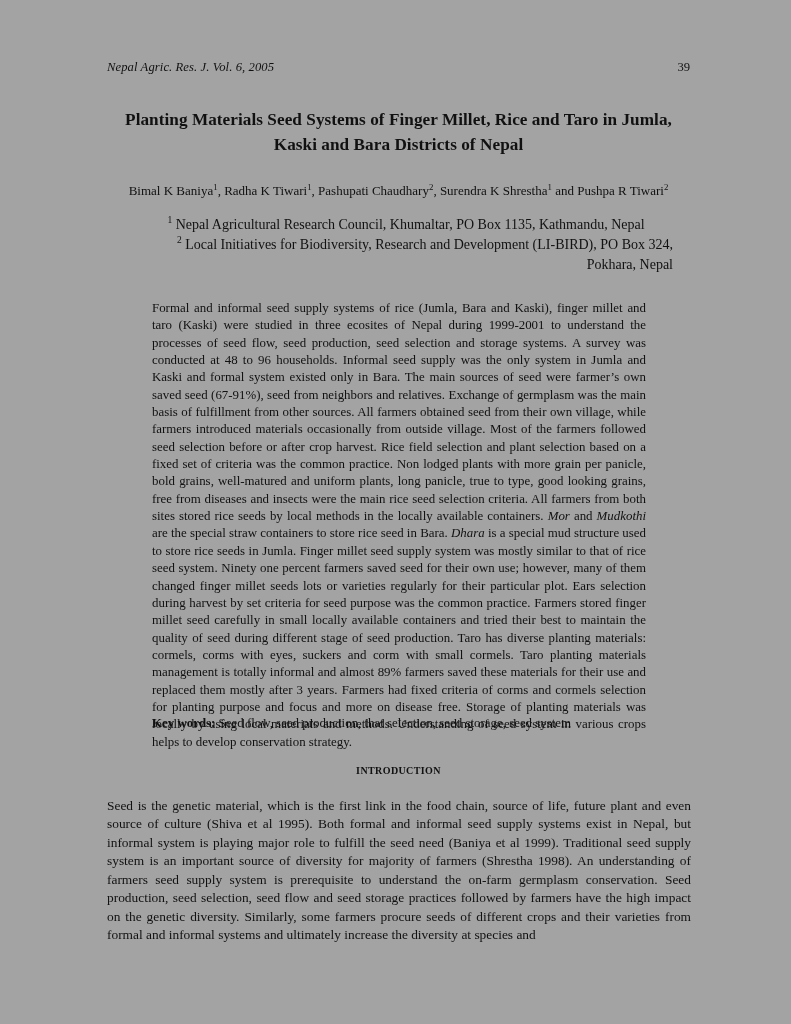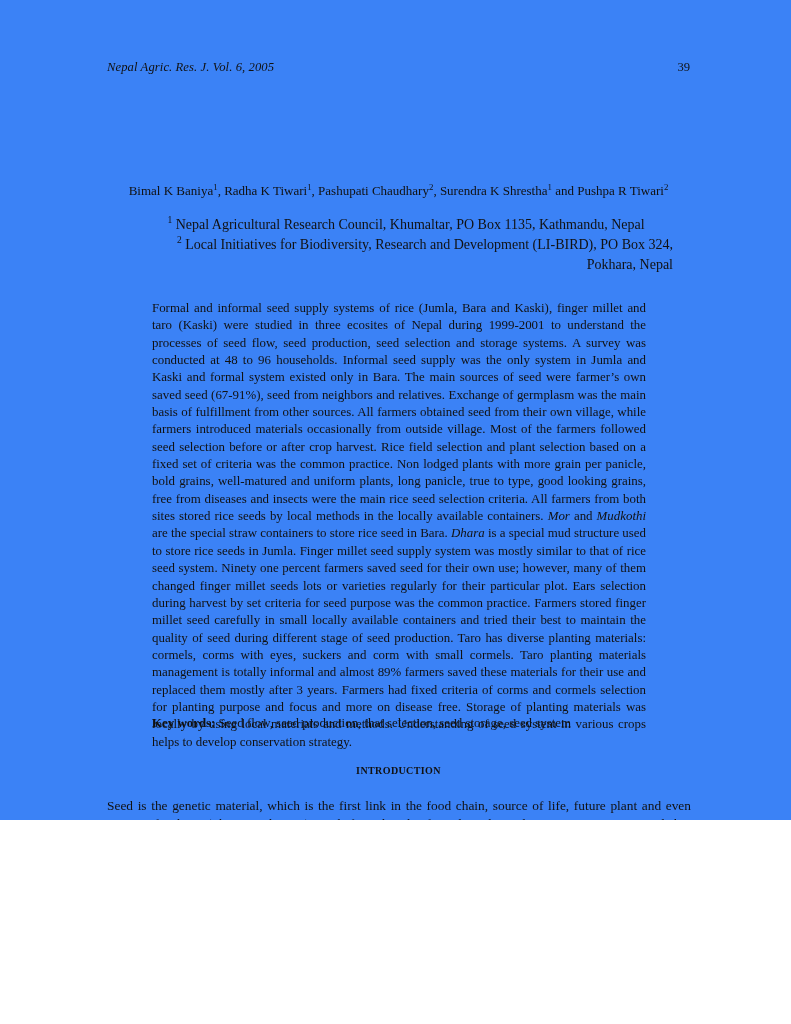--- a/index.html
+++ b/index.html
@@ -7,22 +7,22 @@
     padding: 0;
     background: #ffffff;
   }
   body {
     font-family: "Liberation Serif", "DejaVu Serif", serif;
     color: #111111;
   }
   .page {
     position: relative;
     width: 791px;
-    height: 820px;
-    background: #3b82f6;
+    height: 1024px;
+    background: #a3a3a3;
     overflow: hidden;
     box-sizing: border-box;
   }
 
   
   .running-head {
     position: absolute;
     top: 60px;
     left: 107px;
     right: 101px;
@@ -145,20 +145,23 @@
 </head>
 <body>
 
 <div class="page">
 
   <div class="running-head">
     <span class="journal-ref">Nepal Agric. Res. J. Vol. 6, 2005</span>
     <span class="folio">39</span>
   </div>
 
+  <div class="title-block">
+    <h1 class="doc-title">Planting Materials Seed Systems of Finger Millet, Rice and Taro in Jumla, Kaski and Bara Districts of Nepal</h1>
+  </div>
 
   <div class="authors"><span>Bimal K Baniya</span><sup>1</sup><span>, </span><span>Radha K Tiwari</span><sup>1</sup><span>, </span><span>Pashupati Chaudhary</span><sup>2</sup><span>, </span><span>Surendra K Shrestha</span><sup>1</sup><span> and </span><span>Pushpa R Tiwari</span><sup>2</sup></div>
 
   <div class="affiliations">
       <div class="affil-line first"><sup>1</sup><span> Nepal Agricultural Research Council, Khumaltar, PO Box 1135, Kathmandu, Nepal</span></div>
       <div class="affil-line"><sup>2</sup><span> Local Initiatives for Biodiversity, Research and Development (LI-BIRD), PO Box 324, Pokhara, Nepal</span></div>
     </div>
 
 
   <div class="abstract-body"><span>Formal and informal seed supply systems of rice (Jumla, Bara and Kaski), finger millet and taro (Kaski) were studied in three ecosites of Nepal during 1999-2001 to understand the processes of seed flow, seed production, seed selection and storage systems. A survey was conducted at 48 to 96 households. Informal seed supply was the only system in Jumla and Kaski and formal system existed only in Bara. The main sources of seed were farmer’s own saved seed (67-91%), seed from neighbors and relatives. Exchange of germplasm was the main basis of fulfillment from other sources. All farmers obtained seed from their own village, while farmers introduced materials occasionally from outside village. Most of the farmers followed seed selection before or after crop harvest. Rice field selection and plant selection based on a fixed set of criteria was the common practice. Non lodged plants with more grain per panicle, bold grains, well-matured and uniform plants, long panicle, true to type, good looking grains, free from diseases and insects were the main rice seed selection criteria. All farmers from both sites stored rice seeds by local methods in the locally available containers. </span><i>Mor</i><span> and </span><i>Mudkothi</i><span> are the special straw containers to store rice seed in Bara. </span><i>Dhara</i><span> is a special mud structure used to store rice seeds in Jumla. Finger millet seed supply system was mostly similar to that of rice seed system. Ninety one percent farmers saved seed for their own use; however, many of them changed finger millet seeds lots or varieties regularly for their particular plot. Ears selection during harvest by set criteria for seed purpose was the common practice. Farmers stored finger millet seed carefully in small locally available containers and tried their best to maintain the quality of seed during different stage of seed production. Taro has diverse planting materials: cormels, corms with eyes, suckers and corm with small cormels. Taro planting materials management is totally informal and almost 89% farmers saved these materials for their use and replaced them mostly after 3 years. Farmers had fixed criteria of corms and cormels selection for planting purpose and focus and more on disease free. Storage of planting materials was locally by using local materials and methods. Understanding of seed system in various crops helps to develop conservation strategy.</span></div>

